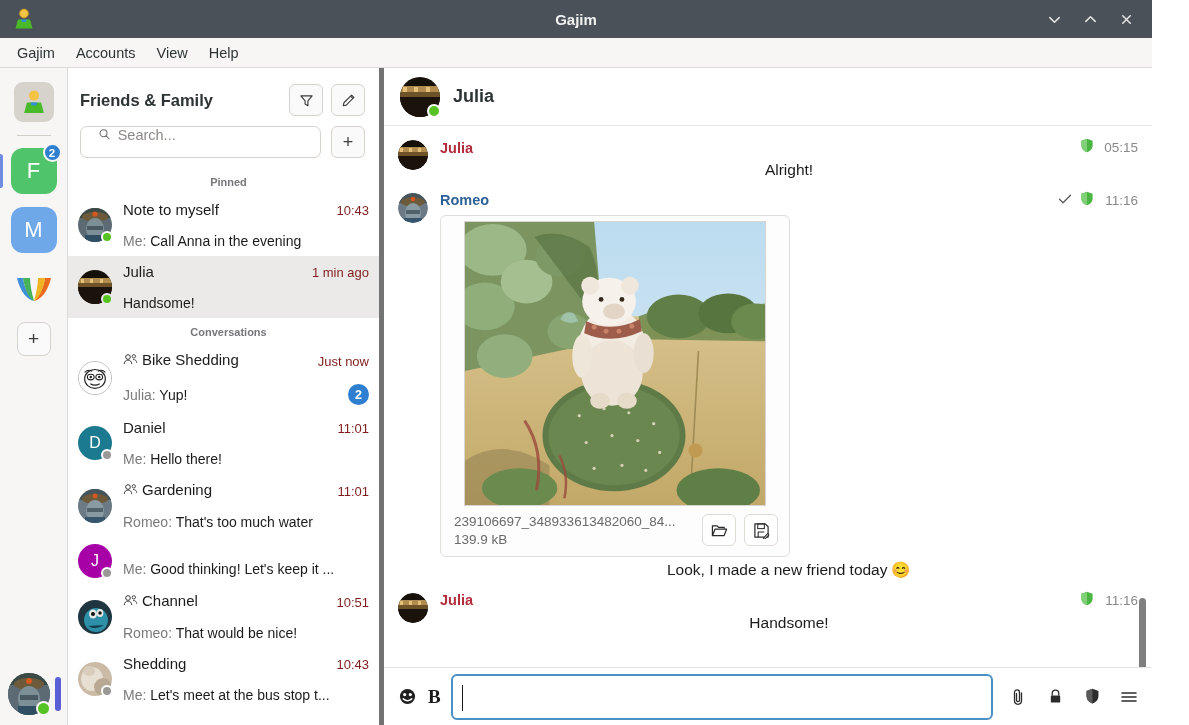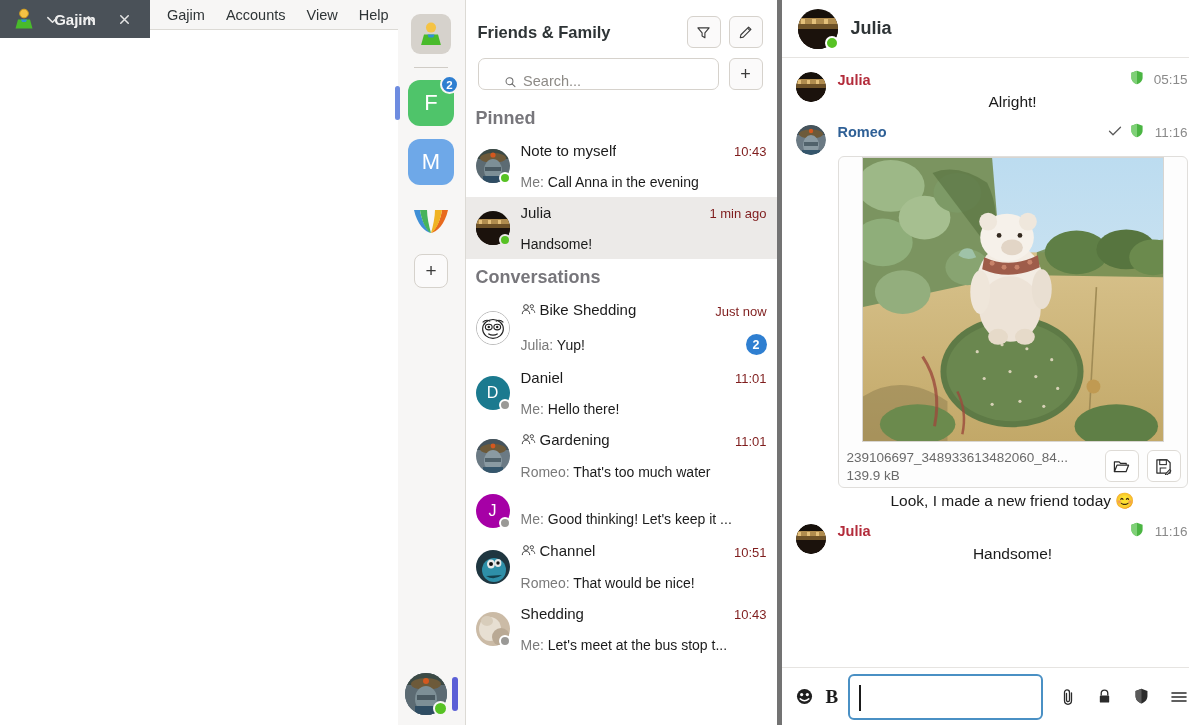--- a/index.html
+++ b/index.html
@@ -2,21 +2,21 @@
 <html><head>
 <meta charset="utf-8">
 <style>
   * { box-sizing: border-box; margin: 0; padding: 0; }
   html, body {
     width: 1189px; height: 725px;
     font-family: "Liberation Sans", sans-serif;
     overflow: hidden;
     background: #ffffff;
   }
-  .app { position: relative; width: 1152px; height: 725px; display: flex; flex-direction: row; }
+  .app { position: relative; width: 1152px; height: 725px; display: flex; flex-direction: column; }
 
   
   .titlebar {
     height: 38px; background: #4a5158; color: #ffffff;
     display: flex; align-items: center; position: relative; flex: 0 0 38px;
   }
   .titlebar-appicon { width: 36px; height: 38px; display: flex; align-items: center; justify-content: center; margin-left: 6px; }
   .titlebar-title {
     position: absolute; left: 0; right: 0; text-align: center;
     font-size: 15px; font-weight: bold; color: #f2f2f2; pointer-events: none;
@@ -84,34 +84,34 @@
   }
   .list-header { display: flex; align-items: center; padding: 16px 14px 10px 12px; }
   .list-title { font-size: 16.5px; font-weight: bold; color: #2e3436; flex: 1; }
   .hdr-btn {
     width: 34px; height: 32px; border: 1px solid #d6d2cc; border-radius: 6px; background: #fbfafa;
     display: flex; align-items: center; justify-content: center; cursor: pointer; margin-left: 8px;
   }
   .search-row { display: flex; align-items: center; padding: 0 14px 10px 12px; gap: 10px; }
   .search-box {
     flex: 1; height: 32px; border: 1px solid #d6d2cc; border-radius: 7px; background: #ffffff;
-    display: flex; align-items: flex-end; padding: 0 25px; gap: 7px; cursor: text;
+    display: flex; align-items: flex-start; padding: 0 17px; gap: 7px; cursor: text;
   }
   .search-input {
     border: none; outline: none; background: transparent; font-size: 14.5px; color: #5e5c64;
     font-family: "Liberation Sans", sans-serif; width: 100%;
   }
   .search-input::placeholder { color: #8d8a86; }
   .add-btn {
     width: 34px; height: 32px; border: 1px solid #d6d2cc; border-radius: 6px; background: #fbfafa;
     display: flex; align-items: center; justify-content: center; font-size: 18px; color: #3b3b3b; cursor: pointer;
   }
   .list-scroll { flex: 1; overflow: hidden; }
   .group-label {
-    font-size: 18px; font-weight: bold; color: #77767b; padding: 8px 0 6px 10px;
+    font-size: 11px; font-weight: bold; color: #77767b; padding: 8px 0 6px 10px; text-align: center;
   }
   .chat-row {
     display: flex; align-items: center; padding: 7px 10px 7px 10px; gap: 11px; cursor: pointer;
   }
   .chat-row.selected { background: #eceae8; border-radius: 0; }
   .chat-av { position: relative; width: 34px; height: 34px; flex: 0 0 34px; }
   .chat-av .av-circle { width: 34px; height: 34px; }
   .chat-av .status-dot { width: 12px; height: 12px; border: 2px solid #ffffff; right: -1px; bottom: -1px; }
   .chat-row.selected .chat-av .status-dot { border-color: #eceae8; }
   .chat-main { flex: 1; min-width: 0; }
@@ -150,22 +150,22 @@
   .msg-body { flex: 1; min-width: 0; }
   .msg-top { display: flex; align-items: center; }
   .msg-author { font-size: 14.5px; font-weight: bold; }
   .author-julia { color: #b32c3b; }
   .author-romeo { color: #2f6096; }
   .msg-meta { margin-left: auto; display: flex; align-items: center; gap: 8px; }
   .msg-time { font-size: 13.5px; color: #8a8a8a; min-width: 36px; text-align: right; }
   .msg-text { font-size: 15.5px; color: #1b1b1b; margin-top: 3px; line-height: 1.35; text-align: center; }
 
   .file-card {
-    margin-top: 14px; width: 350px; border: 1px solid #e0dedb; border-radius: 6px;
-    background: #fdfdfd; overflow: hidden;
+    margin-top: 5px; width: 350px; border: 1px solid #e0dedb; border-radius: 6px;
+    background: #fdfdfd; padding: 5px; overflow: hidden;
   }
   .file-thumb {
     width: 302px; height: 285px; margin: 0 auto 6px; border: 1px solid #d8d5d1; overflow: hidden; position: relative;
   }
   .file-foot { display: flex; align-items: center; padding: 2px 6px 4px 8px; gap: 8px; }
   .file-info { flex: 1; min-width: 0; }
   .file-name { font-size: 13.5px; color: #6a6a6a; white-space: nowrap; overflow: hidden; text-overflow: ellipsis; }
   .file-size { font-size: 13.5px; color: #6a6a6a; margin-top: 3px; }
   .file-btn {
     width: 34px; height: 32px; border: 1px solid #dedbd6; border-radius: 6px; background: #ffffff;

